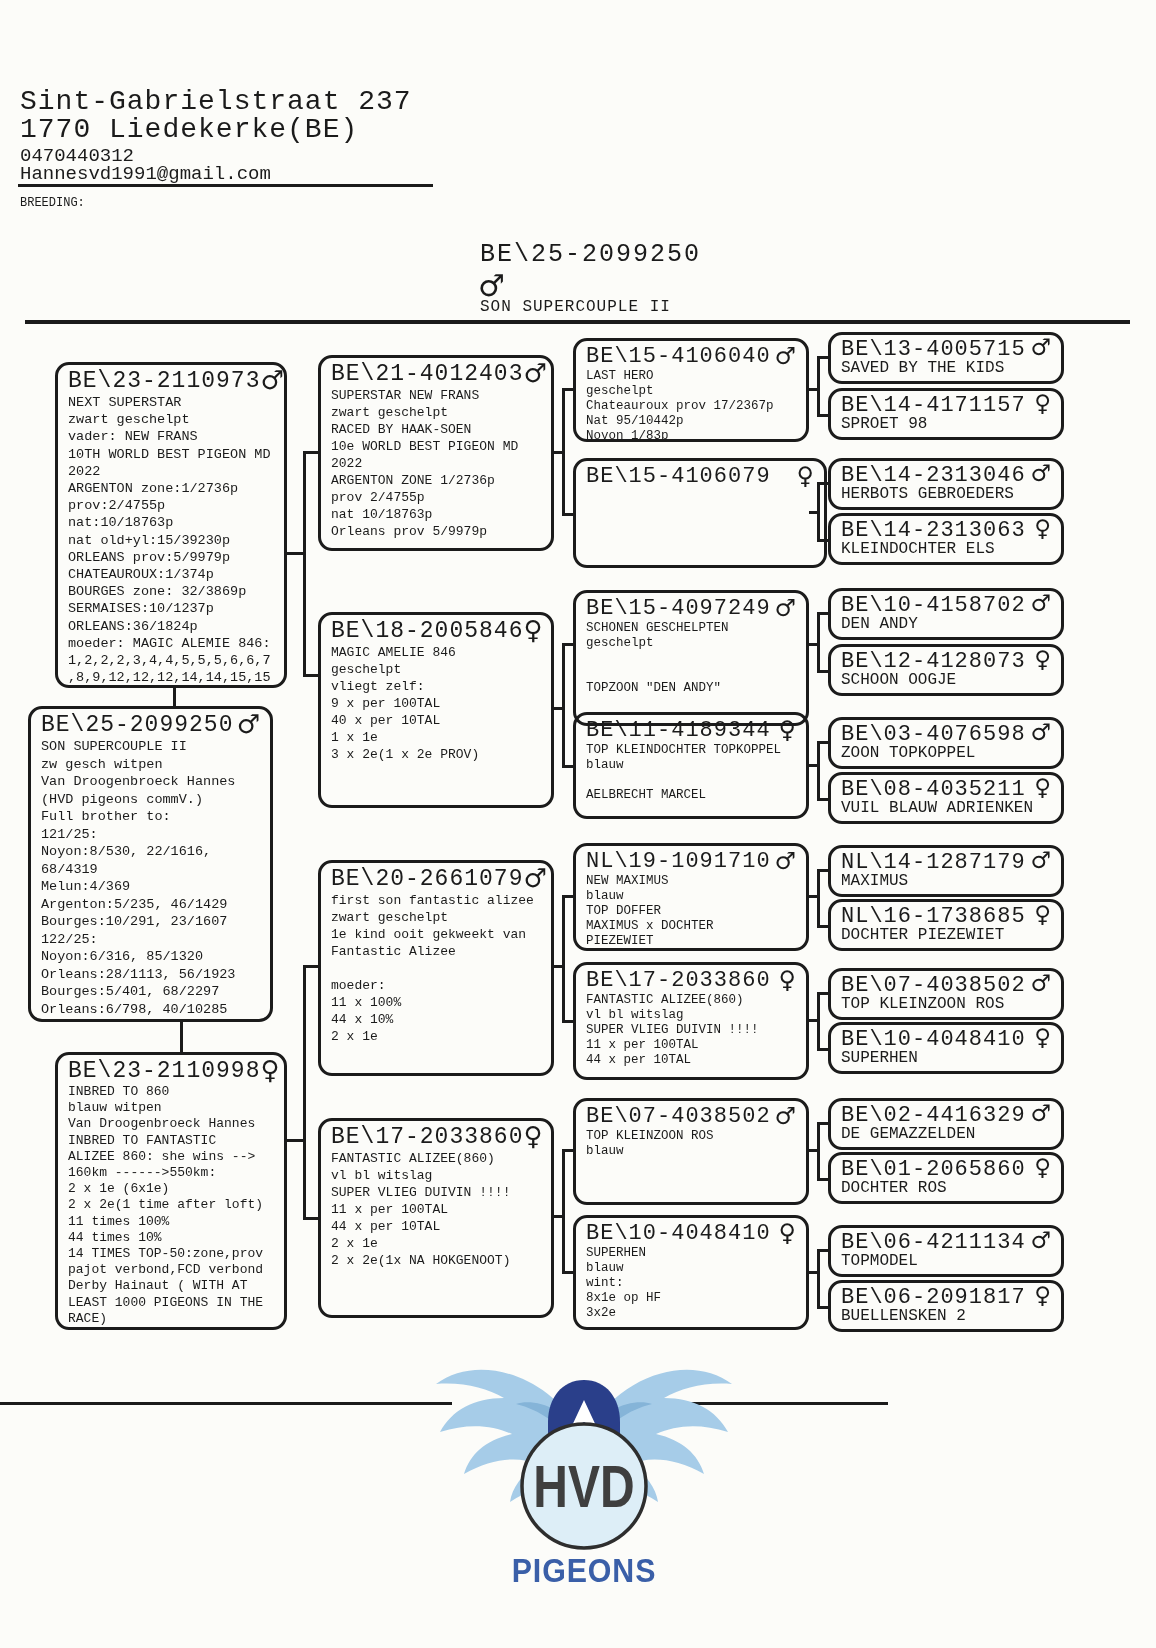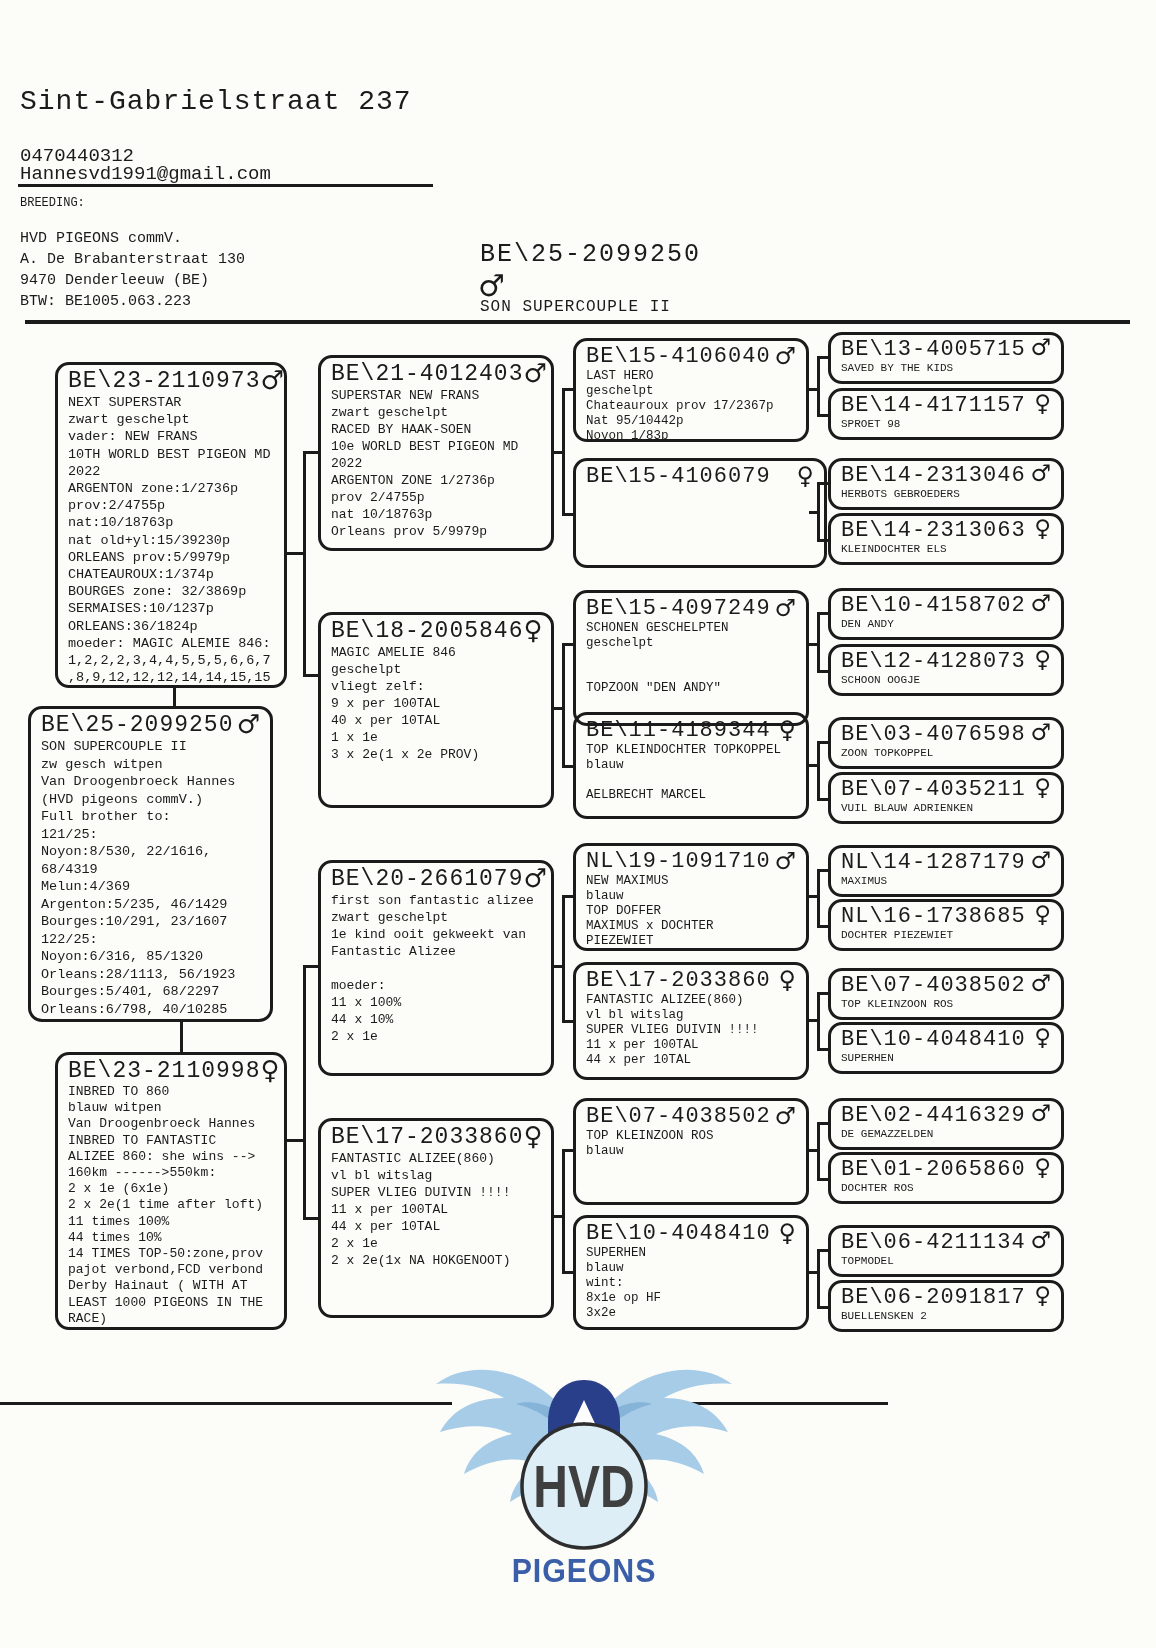--- a/index.html
+++ b/index.html
@@ -24,40 +24,37 @@
   .sex{font-size:26px;line-height:24px;font-weight:bold;font-family:"DejaVu Sans",sans-serif;}
   .body{white-space:pre-line;}
   .c1 .body{font-size:13.5px;line-height:17.2px;}
   .c1s .body{font-size:13.5px;line-height:17.5px;}
   .c1m .body{font-size:13px;line-height:16.2px;}
   .c2 .body{font-size:13px;line-height:17px;}
   .c3 .rn{font-size:22px;}
   .c3 .body{font-size:12.5px;line-height:15px;}
   .c3 .sex{font-size:24px;}
   .c4 .rn{font-size:22px;}
-  .c4 .body{font-size:11px;line-height:13px;}
+  .c4 .body{font-size:16px;line-height:13px;}
   .c4 .sex{font-size:23px;line-height:20px;}
   .c4{padding:2px 10px;}
   
   #logo{position:absolute;left:424px;top:1338px;width:320px;height:255px;}
 </style>
 </head>
 <body>
 
 <div id="page">
 
   <div class="abs owner-line" style="left:20px;top:86px">Sint-Gabrielstraat 237</div>
+  <div class="abs owner-line" style="left:20px;top:114px">1770 Liedekerke(BE)</div>
   <div class="abs owner-small" style="left:20px;top:145px">0470440312</div>
   <div class="abs owner-small" style="left:20px;top:163px">Hannesvd1991@gmail.com</div>
   <div class="ln" style="left:18px;top:184px;width:415px;height:3px"></div>
   <div class="abs label-sm" style="left:20px;top:196px">BREEDING:</div>
-  <div class="abs breeder" style="left:20px;top:228px">HVD PIGEONS commV.
-A. De Brabanterstraat 130
-9470 Denderleeuw (BE)
-BTW: BE1005.063.223</div>
 
   <div class="abs subj-ring" style="left:480px;top:240px">BE\25-2099250</div>
   <div class="abs subj-sex" style="left:478px;top:268px">♂</div>
   <div class="abs subj-name" style="left:480px;top:298px">SON SUPERCOUPLE II</div>
   <div class="ln" style="left:25px;top:320px;width:1105px;height:4px"></div>
 
   <div class="box c1" style="left:55px;top:362px;width:232px;height:326px">
     <div class="ring">
         <span class="rn">BE\23-2110973</span>
         <span class="sex">♂</span>
@@ -306,21 +303,21 @@
   </div>
   <div class="box c4" style="left:828px;top:717px;width:236px;height:52px">
     <div class="ring">
         <span class="rn">BE\03-4076598</span>
         <span class="sex">♂</span>
       </div>
     <div class="body">ZOON TOPKOPPEL</div>
   </div>
   <div class="box c4" style="left:828px;top:772px;width:236px;height:52px">
     <div class="ring">
-        <span class="rn">BE\07-4035211</span>
+        <span class="rn">BE\08-4035211</span>
         <span class="sex">♀</span>
       </div>
     <div class="body">VUIL BLAUW ADRIENKEN</div>
   </div>
   <div class="box c4" style="left:828px;top:845px;width:236px;height:52px">
     <div class="ring">
         <span class="rn">NL\14-1287179</span>
         <span class="sex">♂</span>
       </div>
     <div class="body">MAXIMUS</div>

